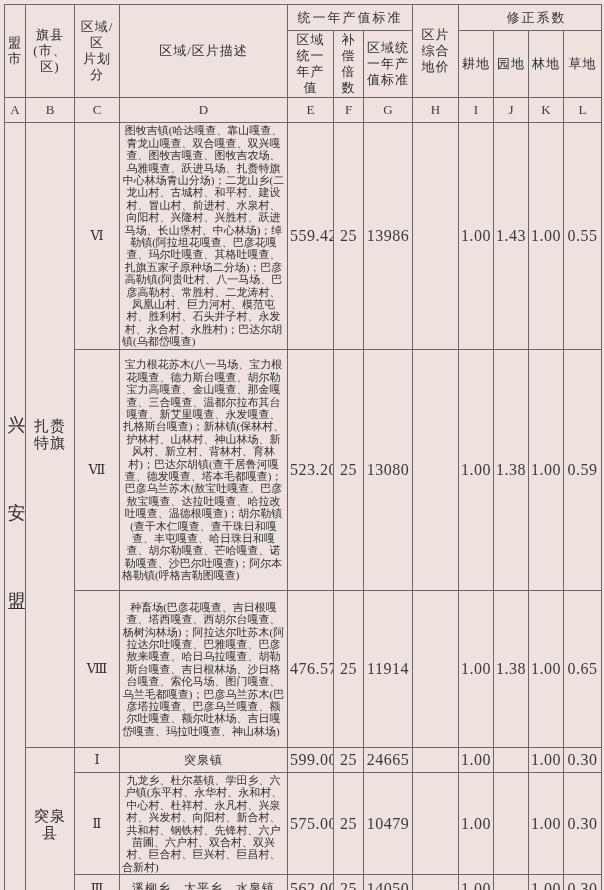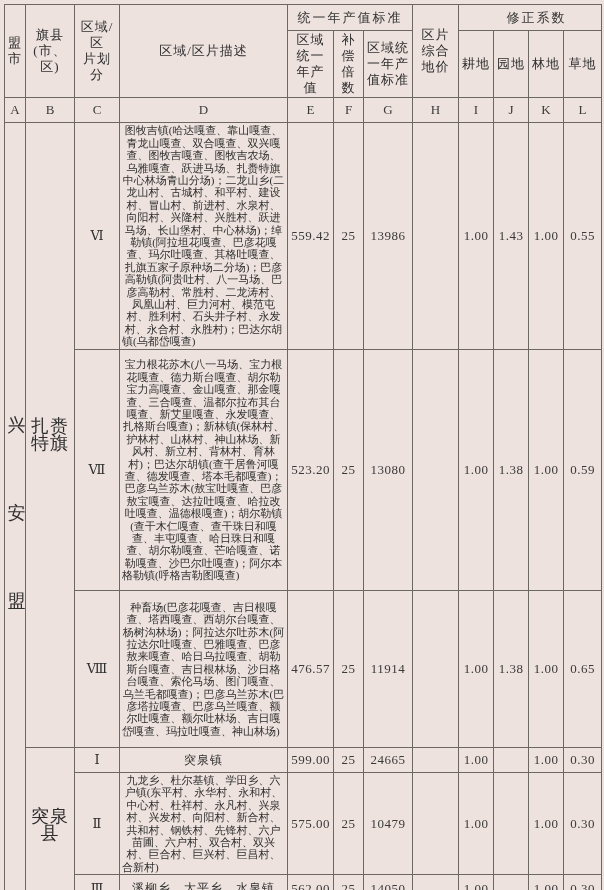--- a/index.html
+++ b/index.html
@@ -40,33 +40,33 @@
   .grp{font-size:13px;letter-spacing:2px;}
   .letter{font-size:13px;color:#3a3a3a;font-family:"Liberation Serif",serif;}
 
   .league-cell{padding:0;}
   .league-vert{
     width:15px;margin:0 auto;
     font-size:18px;line-height:88px;
     word-break:break-all;letter-spacing:0;
     color:#2e2e2e;
   }
-  .county{font-size:18px;line-height:17px;letter-spacing:1px;color:#2e2e2e;}
+  .county{font-size:15px;line-height:17px;letter-spacing:1px;color:#2e2e2e;}
   .zone{font-size:13px;color:#2e2e2e;}
   .desc{
     font-size:11px;line-height:12.4px;
     text-align:justify;text-align-last:left;
     padding:3px 8px 3px 9px;
     color:#2f2f2f;
   }
   .desc-short{
     font-size:12px;text-align:left;padding-left:9px;
     letter-spacing:1px;color:#2f2f2f;
   }
-  .num{font-size:13px;letter-spacing:0.5px;color:#3a3a3a;font-family:"Liberation Serif",serif;}
+  .num{font-size:16px;letter-spacing:0.5px;color:#3a3a3a;font-family:"Liberation Serif",serif;}
 </style>
 </head>
 <body>
 
 <div class="page">
   <table class="doc">
     <colgroup>
       <col style="width:21px">
         <col style="width:49px">
         <col style="width:45px">

